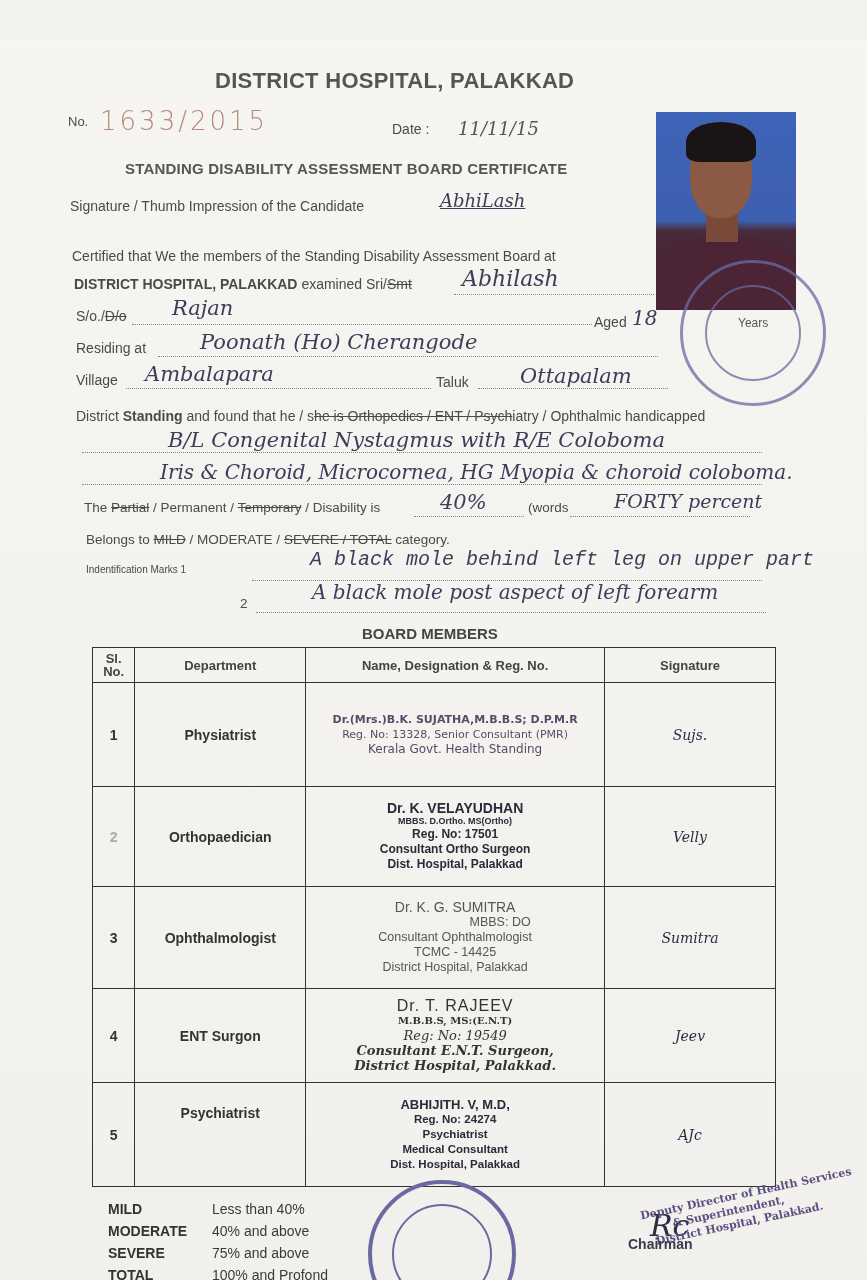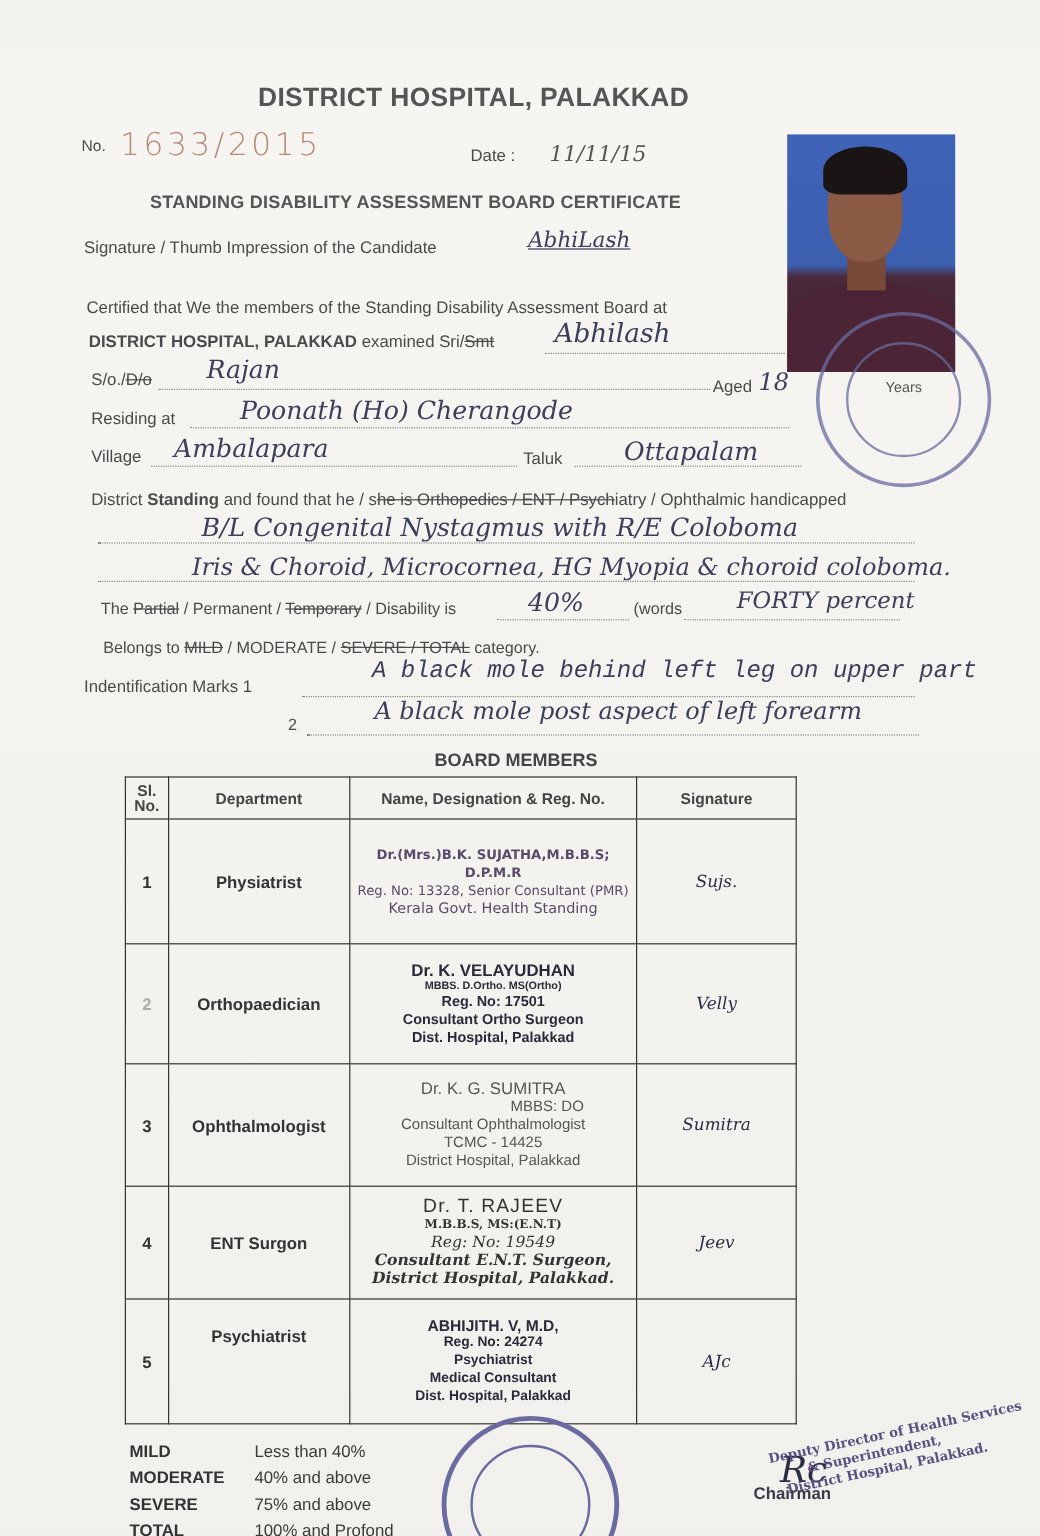--- a/index.html
+++ b/index.html
@@ -14,21 +14,21 @@
   .dots{border-bottom:1px dotted #888;position:absolute;}
   .strike{text-decoration:line-through;}
   .subtitle{left:125px;top:120px;font-size:15px;font-weight:bold;color:#555;letter-spacing:0.2px;}
   .photo{position:absolute;left:656px;top:72px;width:140px;height:198px;background:linear-gradient(180deg,#3f63b7 0%,#3c5fb0 55%,#4a2a3a 60%,#3a1f2d 100%);overflow:hidden;}
   .photo .head{position:absolute;left:34px;top:22px;width:62px;height:84px;border-radius:40% 40% 45% 45%;background:#8a5a44;}
   .photo .hair{position:absolute;left:30px;top:10px;width:70px;height:40px;border-radius:50% 50% 20% 20%;background:#1b1414;}
   .photo .neck{position:absolute;left:50px;top:100px;width:32px;height:30px;background:#7a4a38;}
   .photo .shirt{position:absolute;left:0;top:125px;width:140px;height:80px;background:#4b2535;border-radius:40% 40% 0 0;}
   .seal{position:absolute;border:3px solid #6a6aa0;border-radius:50%;color:#5a5a90;}
   .seal .inner{position:absolute;border:2px solid #6a6aa0;border-radius:50%;}
-  table.board{position:absolute;left:104px;top:607px;width:560px;border-collapse:collapse;}
+  table.board{position:absolute;left:92px;top:607px;width:684px;border-collapse:collapse;}
   table.board th,table.board td{border:1.5px solid #333;text-align:center;vertical-align:middle;}
   table.board th{height:32px;font-size:13px;font-weight:bold;color:#444;}
   table.board td{font-size:14px;}
   .dept{font-weight:bold;color:#333;font-size:15px;}
   .sl{font-weight:bold;color:#333;width:40px;}
   .sig{font-family:"DejaVu Serif",serif;font-style:italic;font-size:26px;color:#2c2c44;}
   .name-block div{line-height:15px;}
   .legend{font-size:14px;}
   .legend .cat{font-weight:bold;color:#333;}
 </style>
@@ -114,21 +114,21 @@
   <div class="abs hand" style="left:614px;top:450px;font-size:19px;">FORTY percent</div>
 
   <div class="abs lbl" style="left:86px;top:492px;font-size:13.5px;">
     <span>Belongs to</span>
     <span class="strike">MILD</span>
     <span>/ MODERATE /</span>
     <span class="strike">SEVERE / TOTAL</span>
     <span>category.</span>
   </div>
 
-  <div class="abs lbl" style="left:70px;top:524px;font-size:14px;">
+  <div class="abs lbl" style="left:86px;top:524px;font-size:10px;">
     <span>Indentification Marks</span>
     <span>1</span>
   </div>
   <div class="dots" style="left:252px;top:540px;width:510px;"></div>
   <div class="abs hand" style="left:310px;top:508px;font-size:20px;font-family:Liberation Mono, monospace;">A black mole behind left leg on upper part</div>
 
   <div class="abs lbl" style="left:240px;top:556px;font-size:13.5px;">2</div>
   <div class="dots" style="left:256px;top:572px;width:510px;"></div>
   <div class="abs hand" style="left:312px;top:540px;font-size:20px;">A black mole post aspect of left forearm</div>
 

